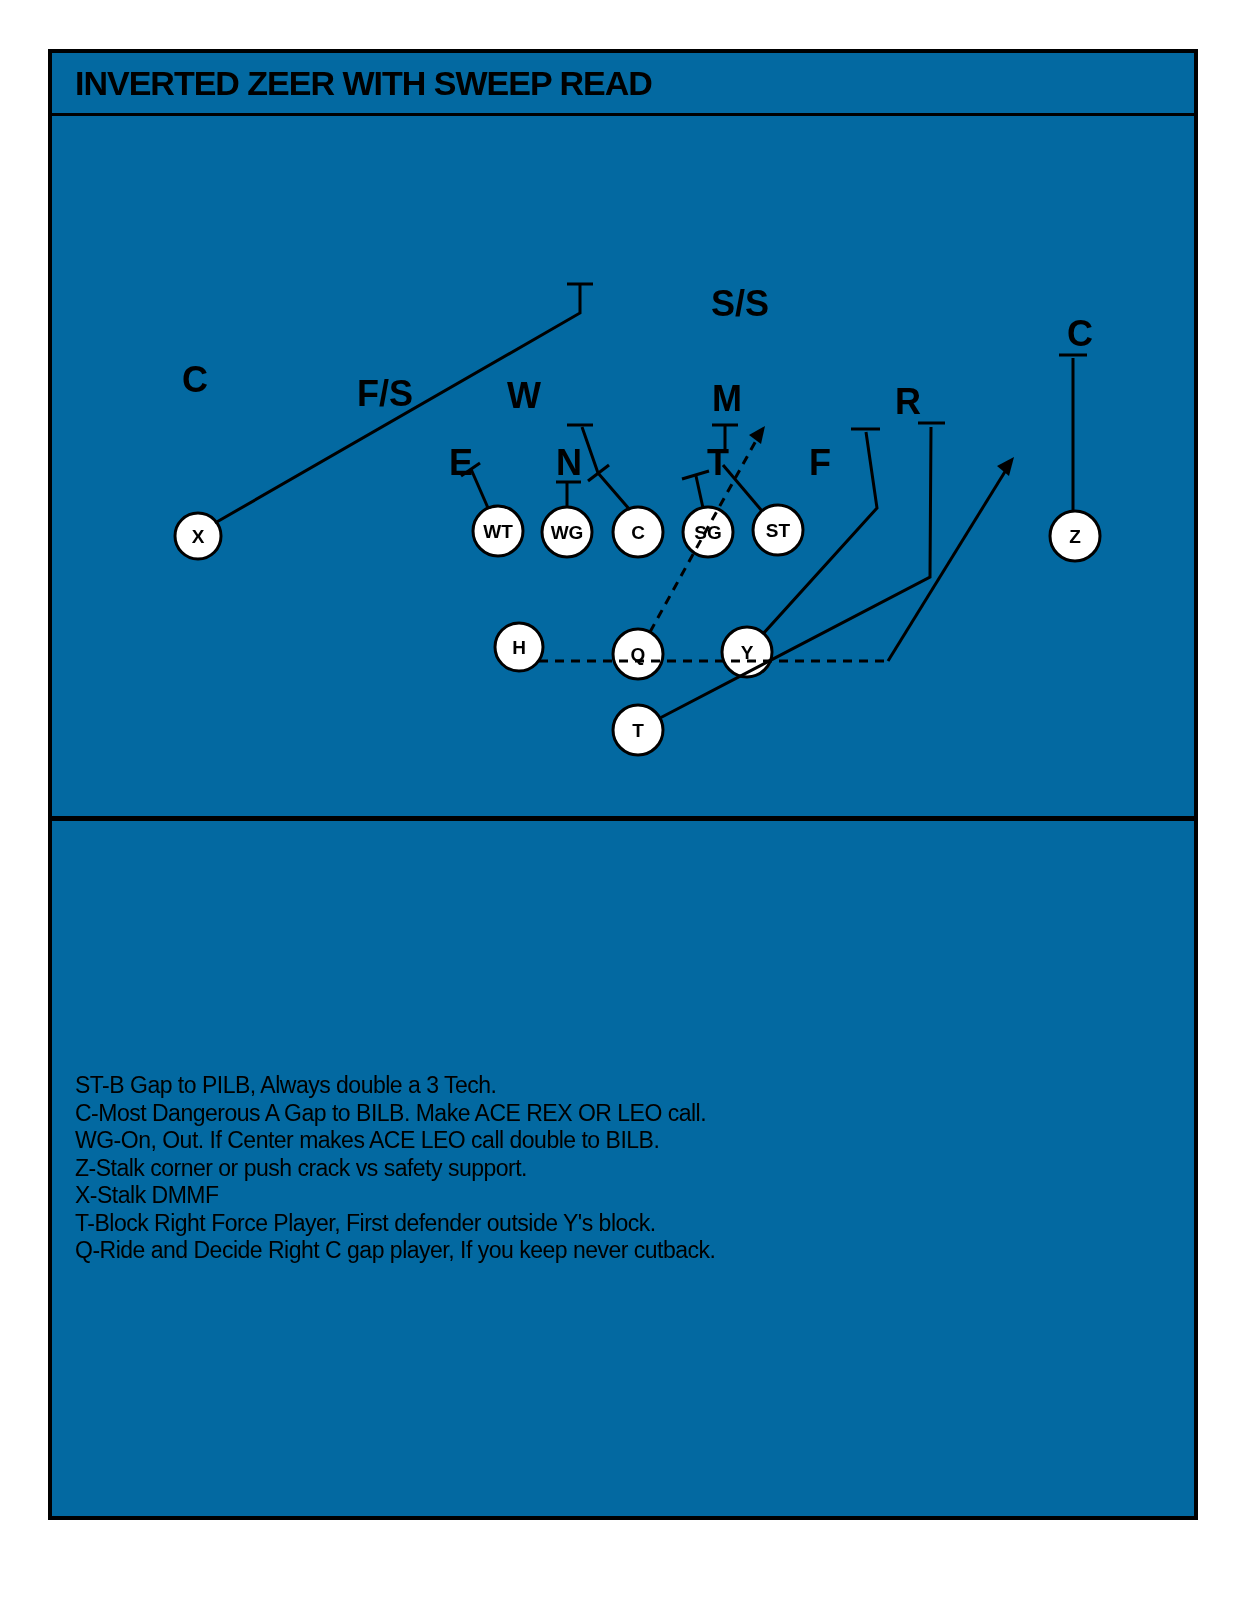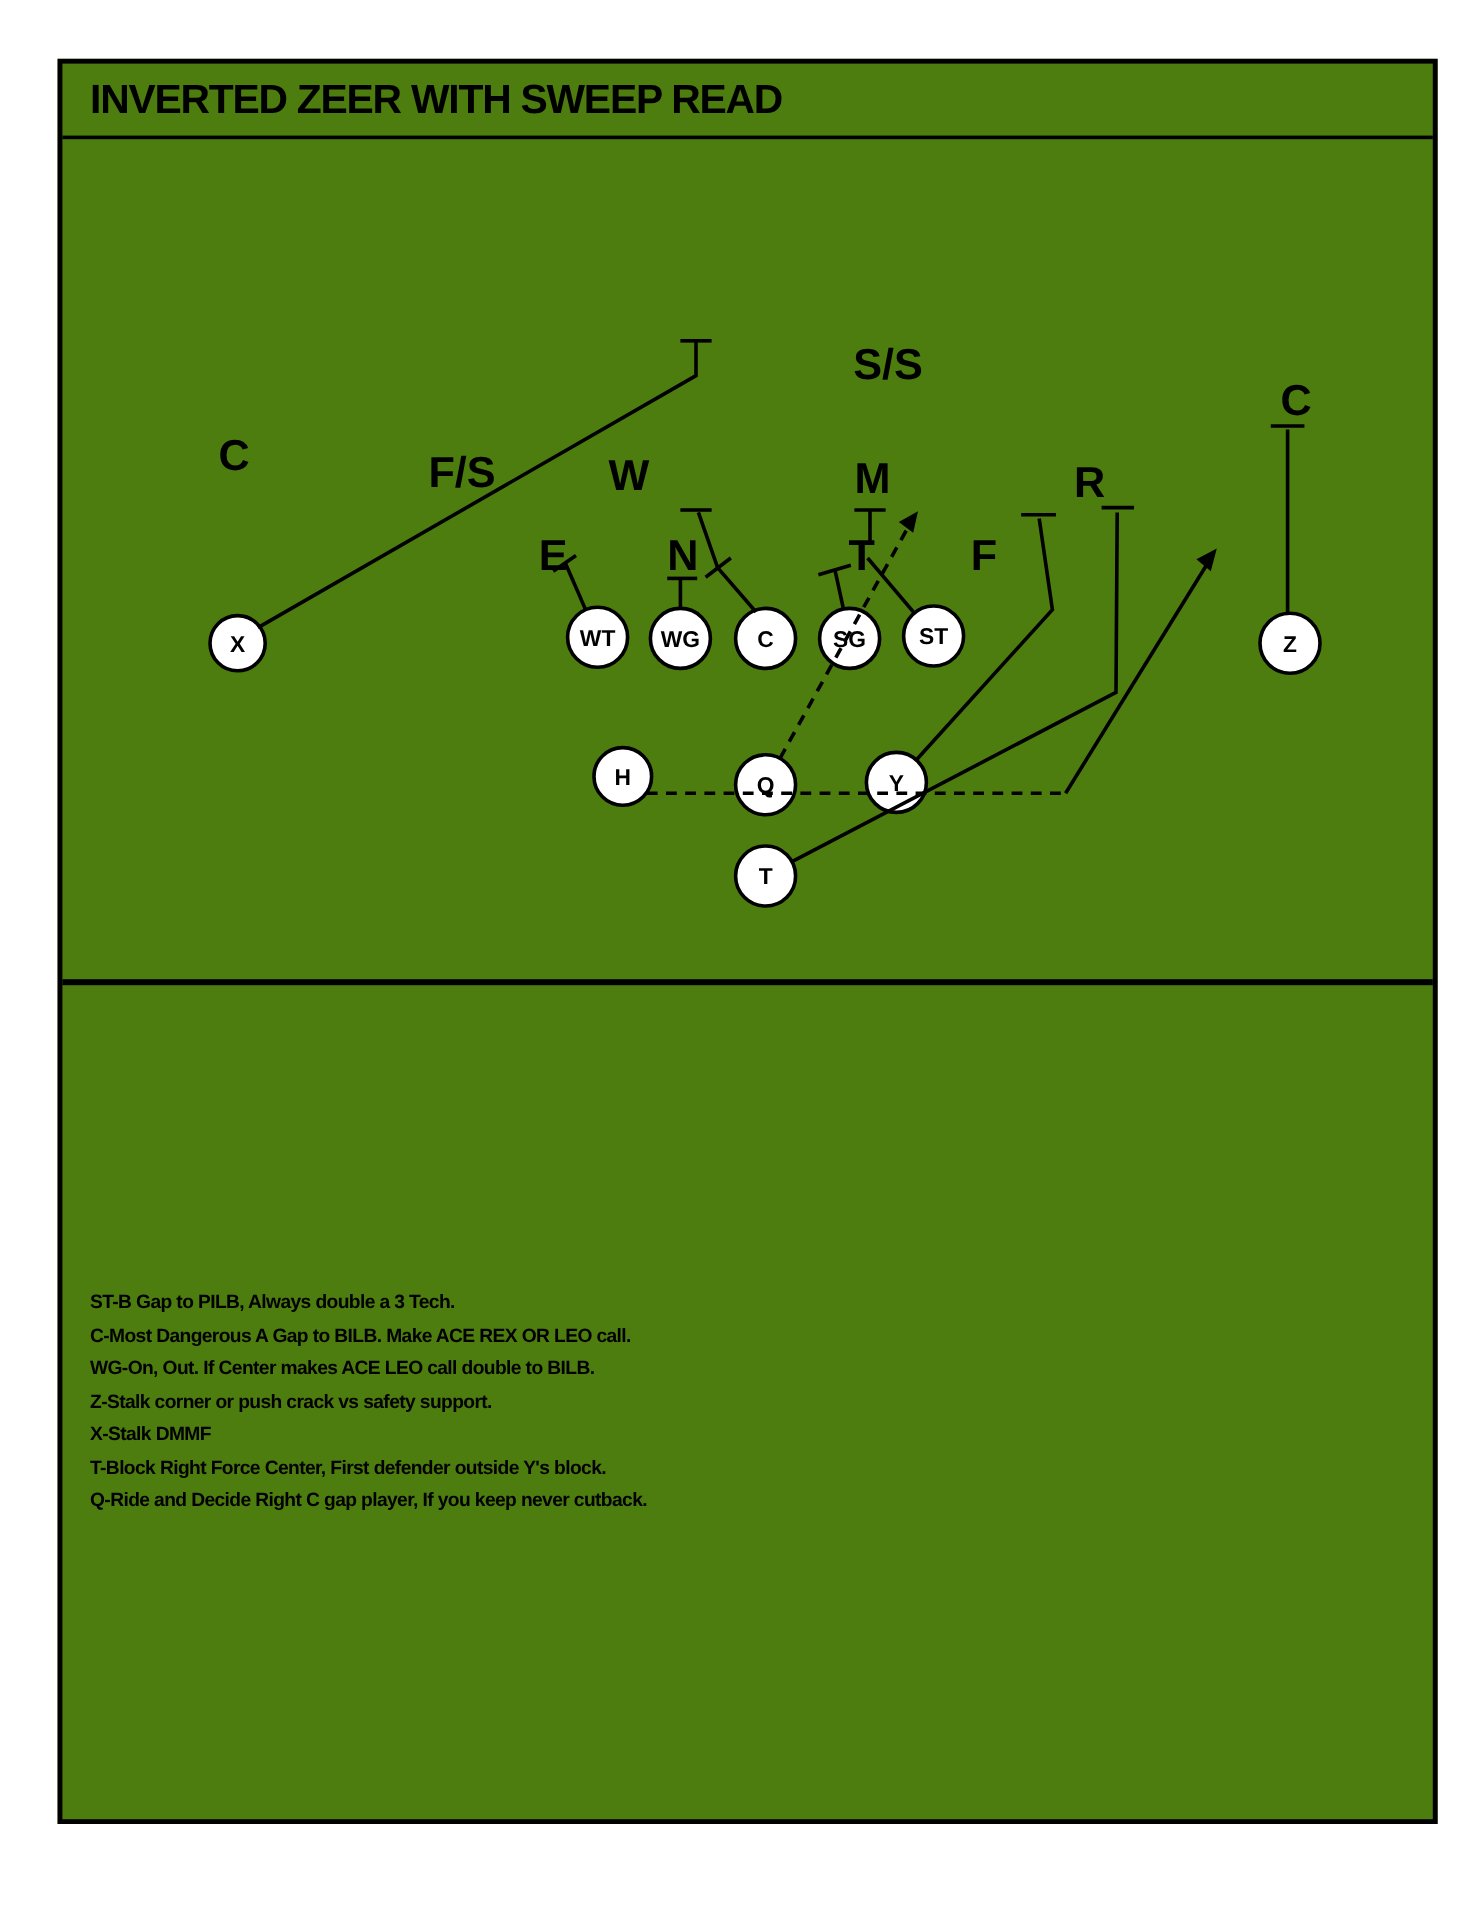--- a/index.html
+++ b/index.html
@@ -1,23 +1,23 @@
 <!DOCTYPE html>
 <html><head>
 <meta charset="utf-8">
 <style>
   html,body{margin:0;padding:0;background:#ffffff;}
   body{width:1236px;height:1600px;position:relative;font-family:"Liberation Sans","DejaVu Sans",sans-serif;color:#000;}
-  #frame{position:absolute;left:48px;top:49px;width:1142px;height:1463px;border:4px solid #000;background:#4d7c0f;}
+  #frame{position:absolute;left:48px;top:49px;width:1142px;height:1463px;border:4px solid #000;background:#0369a1;}
   #title-bar{height:60px;border-bottom:3px solid #000;display:flex;align-items:center;padding-left:23px;box-sizing:content-box;}
   #title-bar h1{margin:0;font-size:34px;font-weight:bold;letter-spacing:-1px;}
   #diagram{position:relative;height:700px;border-bottom:5px solid #000;}
   #diagram svg{position:absolute;left:0;top:0;}
   #assignments{padding:251px 10px 0 23px;}
-  #assignments p{margin:0;font-size:16px;font-weight:bold;line-height:27.5px;letter-spacing:-0.5px;white-space:nowrap;}
+  #assignments p{margin:0;font-size:23px;font-weight:normal;line-height:27.5px;letter-spacing:-0.5px;white-space:nowrap;}
   .def-label{font-size:36px;font-weight:bold;}
   .circ-label{font-size:19px;font-weight:bold;}
   text{fill:#000;}
 </style>
 </head>
 <body>
 
 <div id="frame">
 
   <div id="title-bar">
@@ -107,17 +107,17 @@
       </g>
     </svg>
   </div>
 
   <div id="assignments">
     <p>ST-B Gap to PILB, Always double a 3 Tech.</p>
     <p>C-Most Dangerous A Gap to BILB. Make ACE REX OR LEO call.</p>
     <p>WG-On, Out. If Center makes ACE LEO call double to BILB.</p>
     <p>Z-Stalk corner or push crack vs safety support.</p>
     <p>X-Stalk DMMF</p>
-    <p>T-Block Right Force Center, First defender outside Y's block.</p>
+    <p>T-Block Right Force Player, First defender outside Y's block.</p>
     <p>Q-Ride and Decide Right C gap player, If you keep never cutback.</p>
   </div>
 
 </div>
 
 </body></html>

